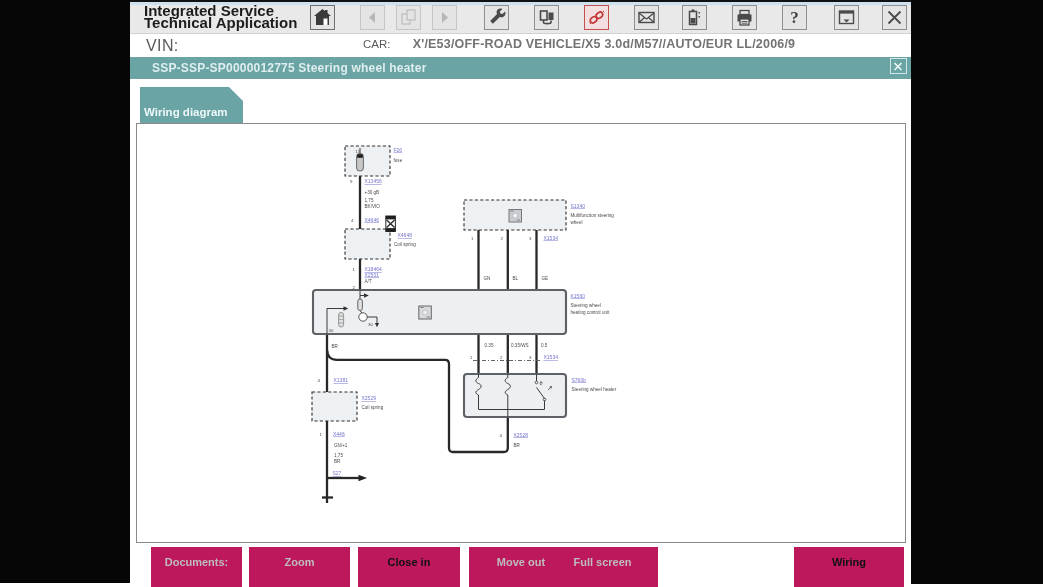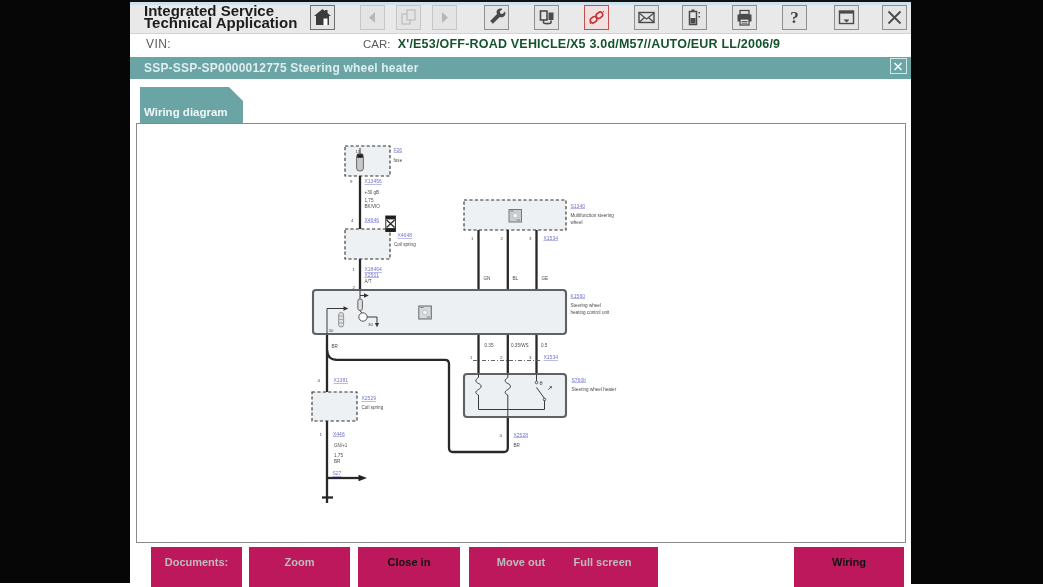--- a/index.html
+++ b/index.html
@@ -121,27 +121,27 @@
 </div>
 
 <div class="tb" style="left:882px;">
 <svg width="23" height="23" viewBox="0 0 23 23">
       <path d="M5.5 5.5 L17.5 17.5 M17.5 5.5 L5.5 17.5" stroke="#4a4a4a" stroke-width="1.8"></path>
     </svg>
 </div>
 
 <div class="abs" style="left:130px;top:34px;width:781px;height:20px;background:#ffffff;"></div>
 
-<div class="abs" style="left:146px;top:37px;font-size:12px;color:#5a5a5a;letter-spacing:0.4px;">VIN:</div>
-
-<div class="abs" style="left:363px;top:37px;font-size:11.5px;color:#5a5a5a;">CAR: <b style="color:#14532d;font-size:12.5px;letter-spacing:0.2px;margin-left:4px;">X'/E53/OFF-ROAD VEHICLE/X5 3.0d/M57//AUTO/EUR LL/2006/9</b></div>
+<div class="abs" style="left:146px;top:37px;font-size:16px;color:#5a5a5a;letter-spacing:0.4px;">VIN:</div>
+
+<div class="abs" style="left:363px;top:37px;font-size:11.5px;color:#5a5a5a;">CAR: <b style="color:#737373;font-size:12.5px;letter-spacing:0.2px;margin-left:19px;">X'/E53/OFF-ROAD VEHICLE/X5 3.0d/M57//AUTO/EUR LL/2006/9</b></div>
 
 <div class="abs" style="left:130px;top:57px;width:781px;height:22px;background:#6aa4a4;"></div>
 
-<div class="abs" style="left:144px;top:61px;font-size:12px;font-weight:bold;color:#dfeeee;letter-spacing:0.2px;">SSP-SSP-SP0000012775 Steering wheel heater</div>
+<div class="abs" style="left:152px;top:61px;font-size:12px;font-weight:bold;color:#dfeeee;letter-spacing:0.2px;">SSP-SSP-SP0000012775 Steering wheel heater</div>
 
 <div class="abs" style="left:890px;top:58px;width:17px;height:16px;border:1px solid #cfe7e5;box-sizing:border-box;">
 <svg width="14" height="13" viewBox="0 0 14 13">
       <path d="M3.5 3 L10.5 10 M10.5 3 L3.5 10" stroke="#eef8f7" stroke-width="1.6"></path>
     </svg>
 </div>
 
 <div class="abs" style="left:140px;top:87px;width:103px;height:36px;background:#6aa4a4;clip-path:polygon(0 0,89px 0,103px 14px,103px 36px,0 36px);"></div>
 
 <div class="abs" style="left:144px;top:95px;font-size:11.5px;font-weight:bold;color:#eef8f8;margin-top:11px;">Wiring diagram</div>

